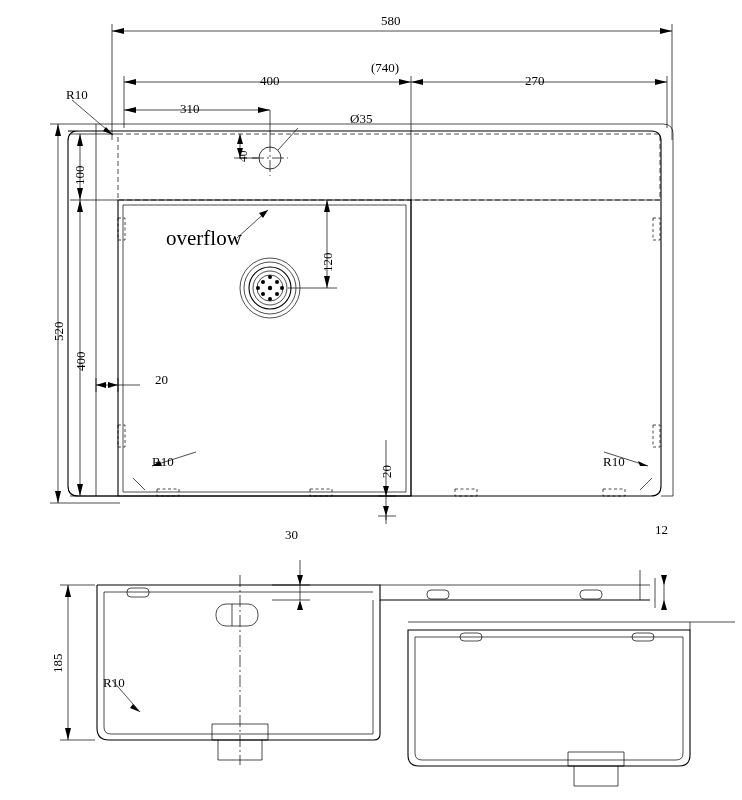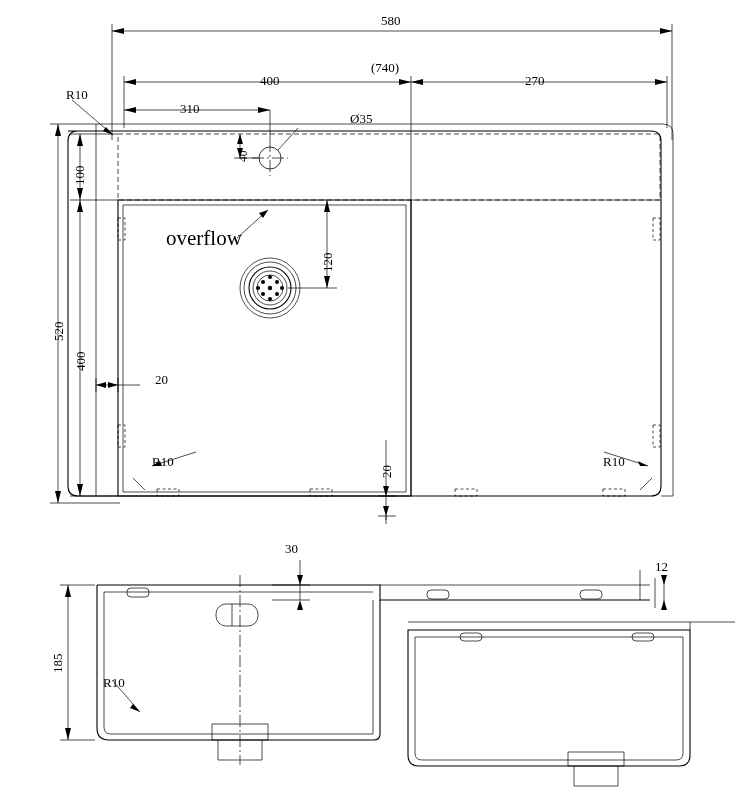--- a/index.html
+++ b/index.html
@@ -241,18 +241,18 @@
   <div class="lbl vert" style="left:52px; top:341px;">520</div>
   <div class="lbl vert" style="left:74px; top:371px;">400</div>
   <div class="lbl vert" style="left:321px; top:272px;">120</div>
   <div class="lbl" style="left:155px; top:373px;">20</div>
   <div class="lbl vert" style="left:380px; top:478px;">20</div>
   <div class="lbl" style="left:66px; top:88px;">R10</div>
   <div class="lbl" style="left:152px; top:455px;">R10</div>
   <div class="lbl" style="left:603px; top:455px;">R10</div>
   <div class="lbl" style="left:158px; top:228px; font-size:21px;margin-left:8px;">overflow</div>
 
-  <div class="lbl" style="left:285px; top:542px;">30</div>
+  <div class="lbl" style="left:285px; top:528px;">30</div>
   <div class="lbl vert" style="left:51px; top:673px;">185</div>
-  <div class="lbl" style="left:655px; top:560px;">12</div>
+  <div class="lbl" style="left:655px; top:523px;">12</div>
   <div class="lbl" style="left:103px; top:676px;">R10</div>
 
 </div>
 
 </body></html>

